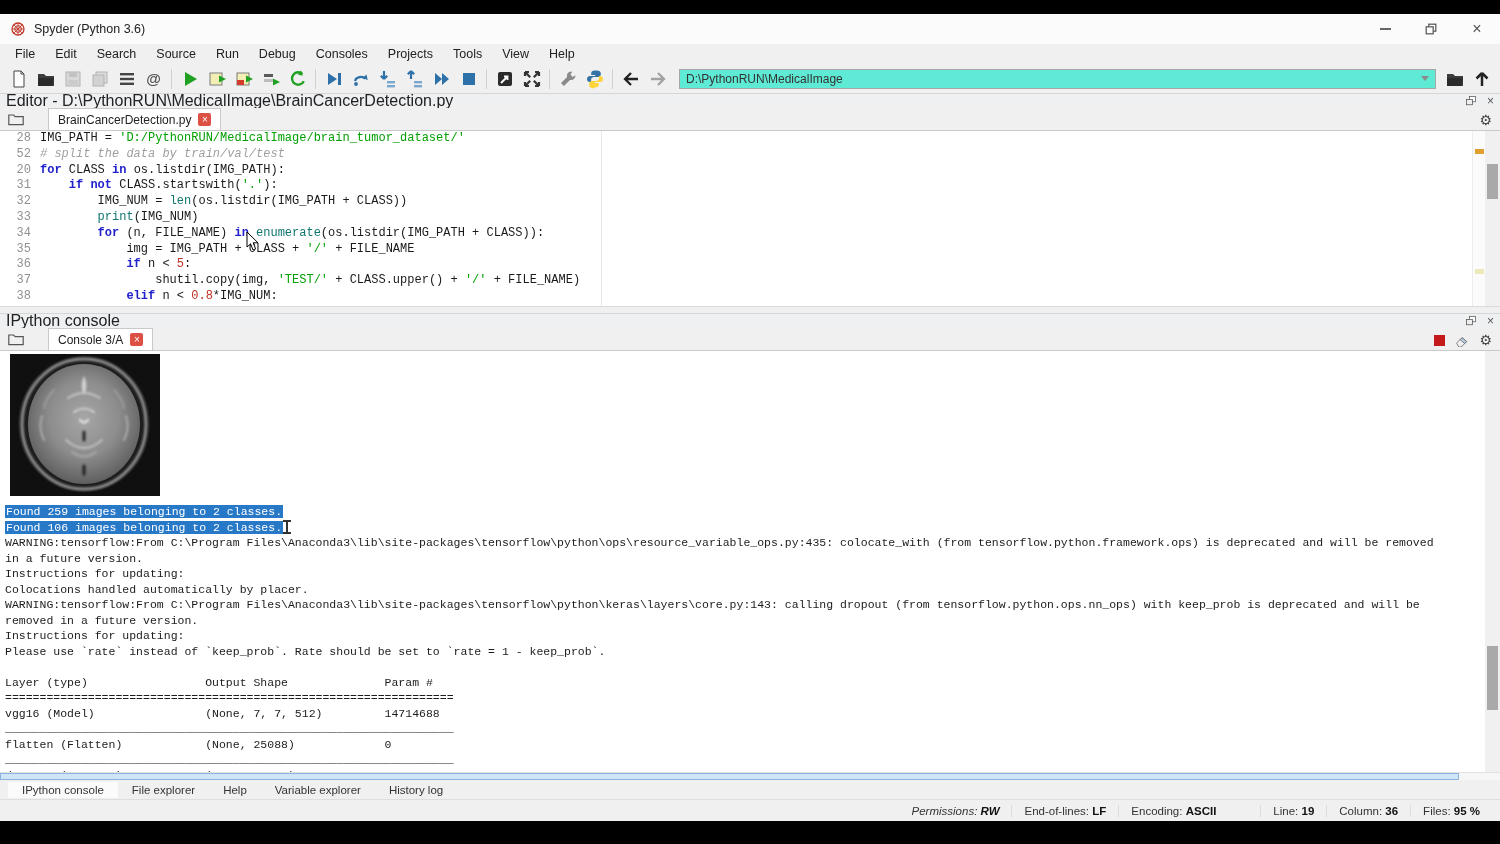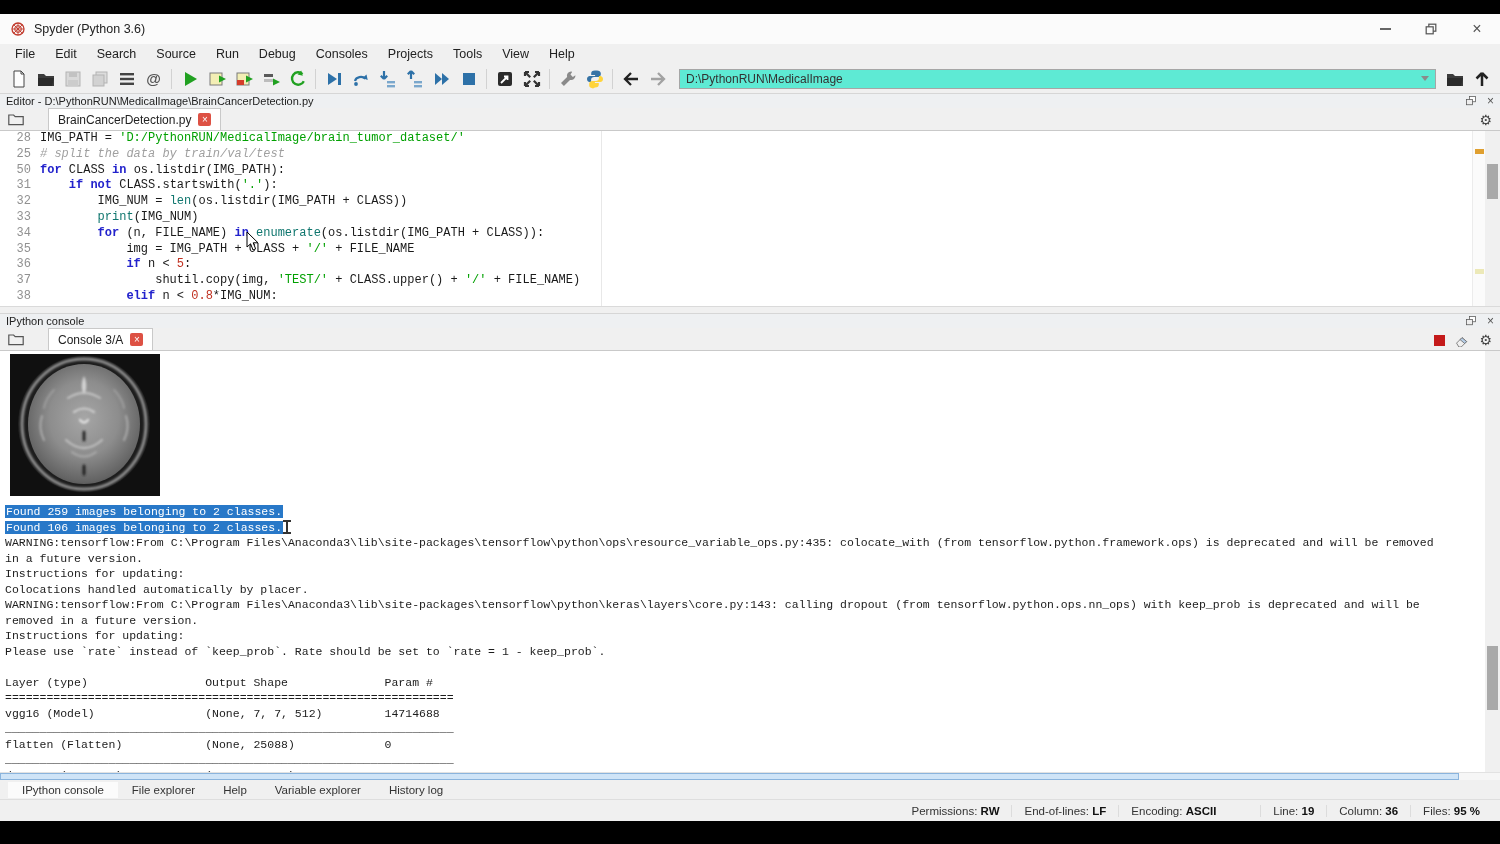--- a/index.html
+++ b/index.html
@@ -28,21 +28,21 @@
   .at-glyph { font-size:15px; font-weight:bold; color:#555; }
   .pathbox { flex:1; height:20px; background:#5eead4; border:1px solid #a6a6a6; margin:0 5px 0 8px;
              display:flex; align-items:center; padding:0 6px; }
   .pathbox .ptext { font-size:12px; color:#333; flex:1; }
   .chev { width:0; height:0; border-left:4px solid transparent; border-right:4px solid transparent;
           border-top:5px solid #8a8a8a; }
 
   
   .phead { height:15px; background:#eef0f2; border-top:1px solid #d6d6d6; display:flex; align-items:center;
            padding:0 6px; flex:0 0 auto;}
-  .phead .ptitle { font-size:11px; color:#222; }
+  .phead .ptitle { font-size:16px; color:#222; }
   .phead .picons { margin-left:auto; display:flex; align-items:center; gap:10px; }
   .phead .close-glyph { font-size:12px; }
 
   
   .tabbar { height:23px; background:#f0f0f0; border-bottom:1px solid #c9c9c9; display:flex;
             align-items:flex-end; padding-left:2px; flex:0 0 auto;}
   .browse-btn { width:28px; height:22px; display:flex; align-items:center; justify-content:center; }
   .tab { height:22px; background:#fff; border:1px solid #c9c9c9; border-bottom:none;
          display:flex; align-items:center; gap:7px; padding:0 9px; margin-left:18px; }
   .tab-label { font-size:12px; color:#222; }
@@ -89,21 +89,21 @@
   .btabs { height:19px; background:#f0f0f0; display:flex; align-items:center; padding-left:8px;
            font-size:11.5px; color:#333; flex:0 0 auto;}
   .btab { padding:2px 14px; }
   .btab.active { background:#fbfbfb; }
 
   
   .statusbar { height:22px; background:#f0f0f0; border-top:1px solid #dedede; display:flex;
                align-items:center; justify-content:flex-end; font-size:11.5px; color:#333;
                padding-right:8px; flex:0 0 auto;}
   .sb-item { padding:0 12px; border-left:1px solid #dcdcdc; white-space:nowrap; }
-  .sb-item:first-child { border-left:none; }
+  .sb-item:first-child { border-left:none;font-style:italic; }
   .sb-item.gap { margin-left:32px; }
   .sb-item b { color:#111; }
 
   .mouse-cursor { position:absolute; left:246px; top:232px; }
   svg { display:block; }
 </style>
 </head>
 <body>
 
 <div class="screen">
@@ -330,22 +330,22 @@
         <span class="tab-close">×</span>
       </div>
       <div class="right-icons">
         <span class="gear-glyph">⚙</span>
       </div>
     </div>
 
     <div class="editor-content">
       <div id="code-area">
           <div class="code-line"><span class="lnum">28</span><span><span class="tk-d">IMG_PATH = </span><span class="tk-s">'D:/PythonRUN/MedicalImage/brain_tumor_dataset/'</span></span></div>
-          <div class="code-line"><span class="lnum">25</span><span><span class="tk-c"># split the data by train/val/test</span></span></div>
-          <div class="code-line"><span class="lnum">50</span><span><span class="tk-k">for</span><span class="tk-d"> CLASS </span><span class="tk-k">in</span><span class="tk-d"> os.listdir(IMG_PATH):</span></span></div>
+          <div class="code-line"><span class="lnum">52</span><span><span class="tk-c"># split the data by train/val/test</span></span></div>
+          <div class="code-line"><span class="lnum">20</span><span><span class="tk-k">for</span><span class="tk-d"> CLASS </span><span class="tk-k">in</span><span class="tk-d"> os.listdir(IMG_PATH):</span></span></div>
           <div class="code-line"><span class="lnum">31</span><span><span class="tk-d">    </span><span class="tk-k">if</span><span class="tk-d"> </span><span class="tk-k">not</span><span class="tk-d"> CLASS.startswith(</span><span class="tk-s">'.'</span><span class="tk-d">):</span></span></div>
           <div class="code-line"><span class="lnum">32</span><span><span class="tk-d">        IMG_NUM = </span><span class="tk-b">len</span><span class="tk-d">(os.listdir(IMG_PATH + CLASS))</span></span></div>
           <div class="code-line"><span class="lnum">33</span><span><span class="tk-d">        </span><span class="tk-b">print</span><span class="tk-d">(IMG_NUM)</span></span></div>
           <div class="code-line"><span class="lnum">34</span><span><span class="tk-d">        </span><span class="tk-k">for</span><span class="tk-d"> (n, FILE_NAME) </span><span class="tk-k">in</span><span class="tk-d"> </span><span class="tk-b">enumerate</span><span class="tk-d">(os.listdir(IMG_PATH + CLASS)):</span></span></div>
           <div class="code-line"><span class="lnum">35</span><span><span class="tk-d">            img = IMG_PATH + CLASS + </span><span class="tk-s">'/'</span><span class="tk-d"> + FILE_NAME</span></span></div>
           <div class="code-line"><span class="lnum">36</span><span><span class="tk-d">            </span><span class="tk-k">if</span><span class="tk-d"> n &lt; </span><span class="tk-n">5</span><span class="tk-d">:</span></span></div>
           <div class="code-line"><span class="lnum">37</span><span><span class="tk-d">                shutil.copy(img, </span><span class="tk-s">'TEST/'</span><span class="tk-d"> + CLASS.upper() + </span><span class="tk-s">'/'</span><span class="tk-d"> + FILE_NAME)</span></span></div>
           <div class="code-line"><span class="lnum">38</span><span><span class="tk-d">            </span><span class="tk-k">elif</span><span class="tk-d"> n &lt; </span><span class="tk-n">0.8</span><span class="tk-d">*IMG_NUM:</span></span></div>
         </div>
       <div class="col79"></div>

